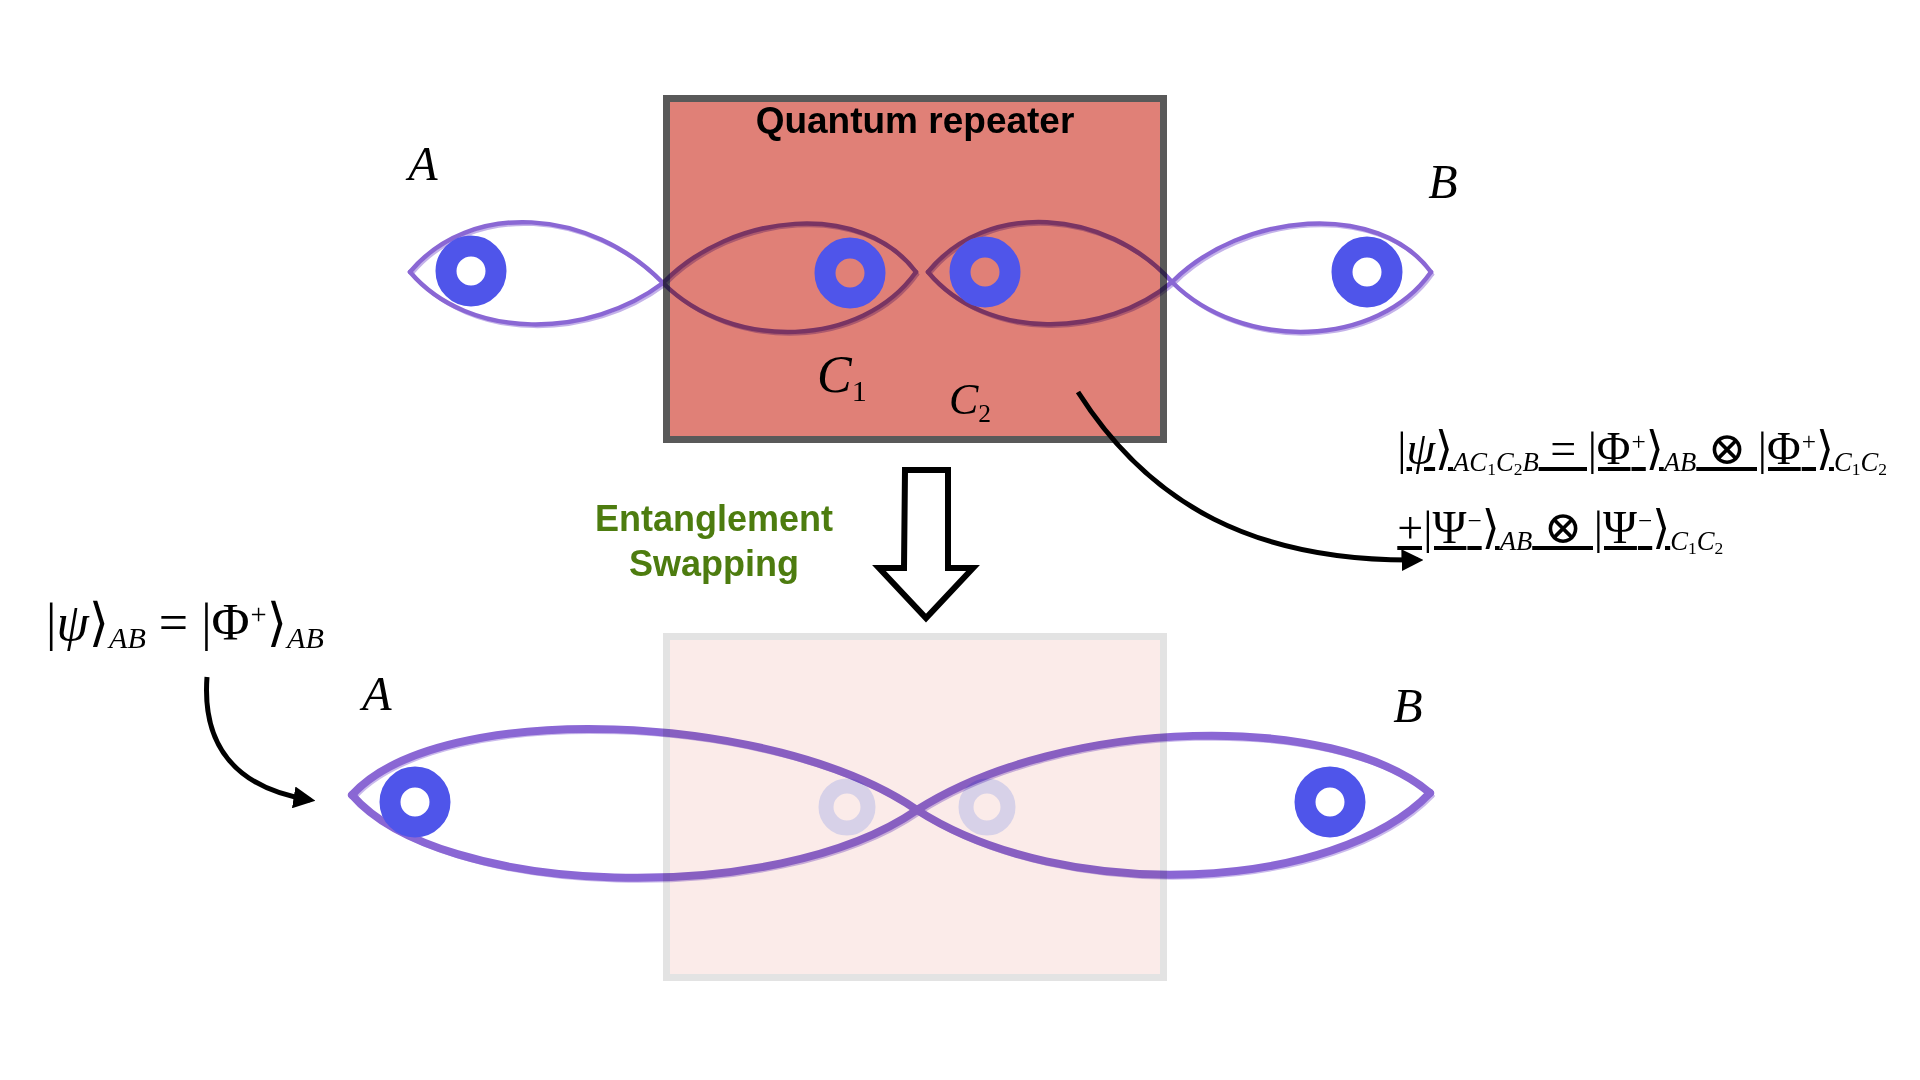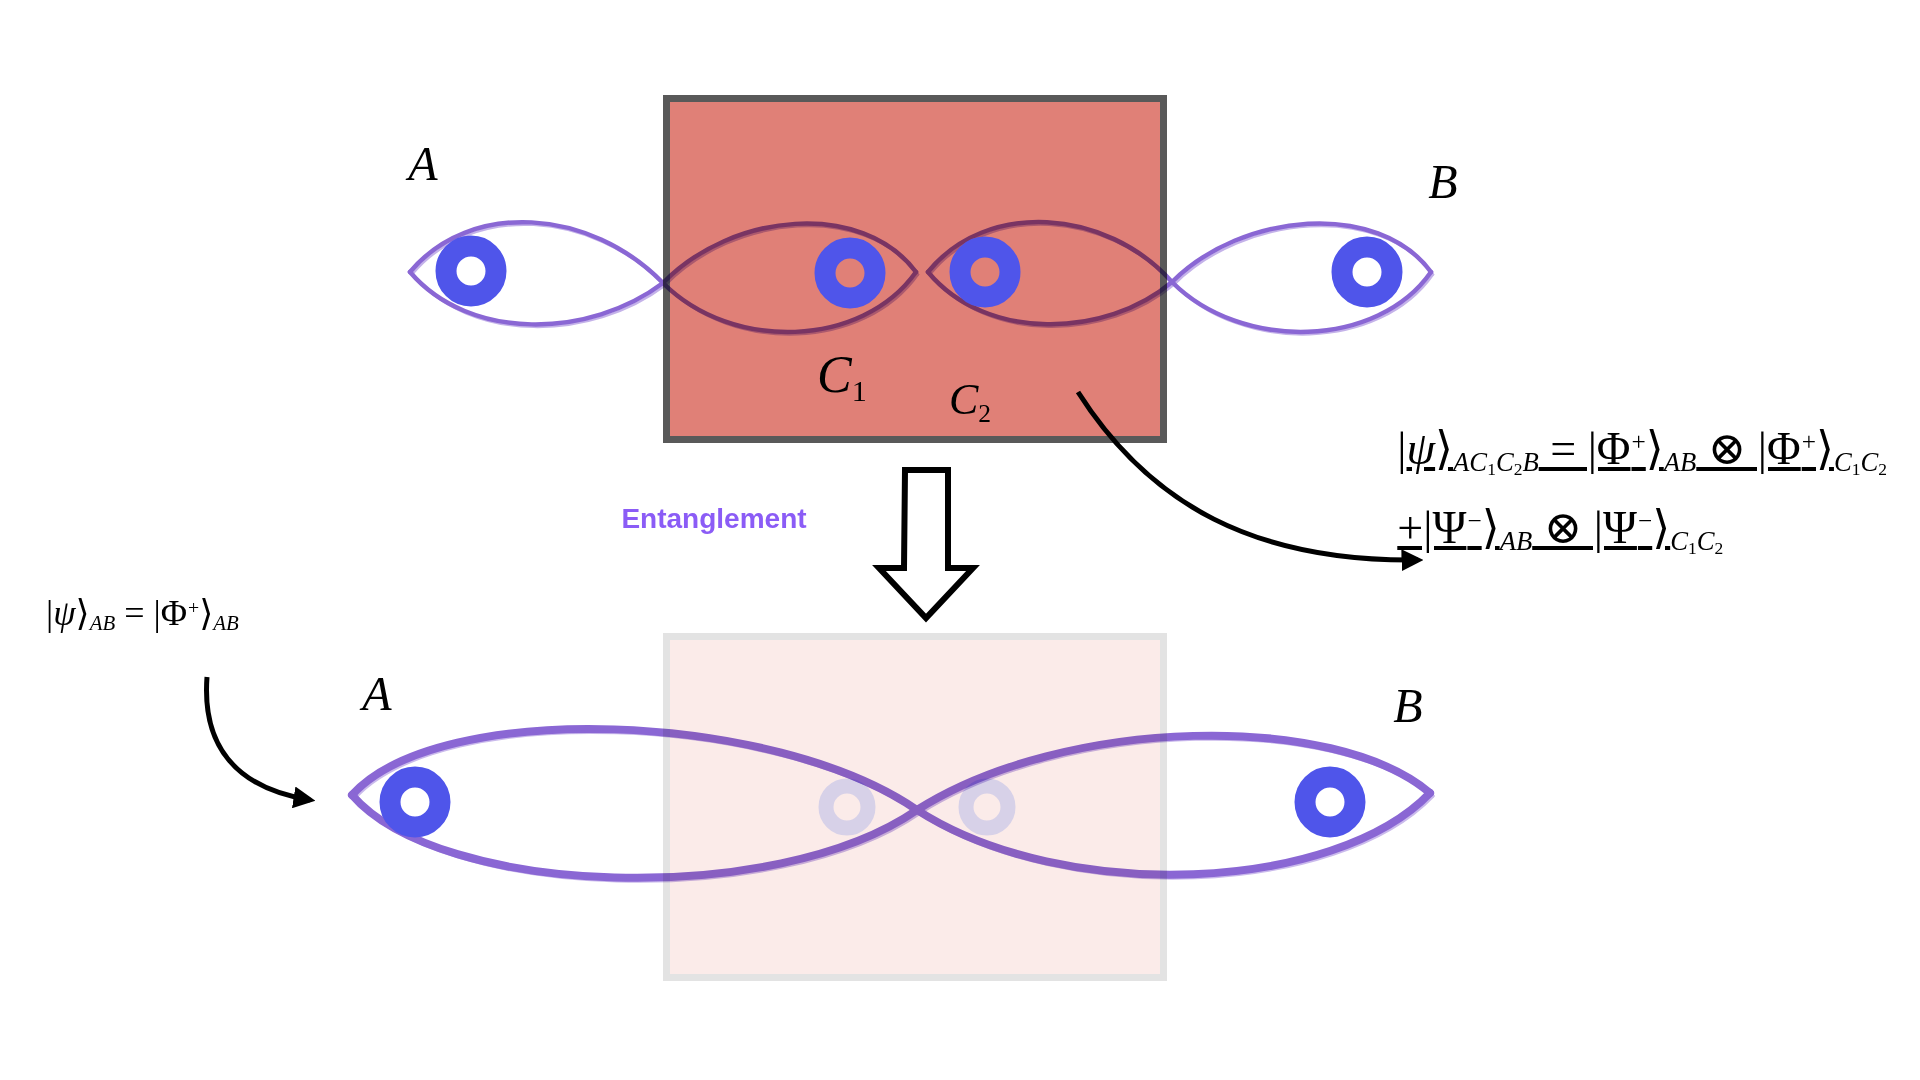--- a/index.html
+++ b/index.html
@@ -30,30 +30,30 @@
   .down-arrow{fill:#ffffff;stroke:#000;stroke-width:6px;stroke-linejoin:miter;}
   
   .box-title{
     left:663px;top:100px;width:504px;text-align:center;
     font-family:"Liberation Sans","DejaVu Sans",sans-serif;
     font-weight:bold;font-size:37px;color:#000;
   }
   .swap-label{
     left:564px;top:496px;width:300px;text-align:center;
     font-family:"Liberation Sans","DejaVu Sans",sans-serif;
-    font-weight:bold;font-size:28px;line-height:45px;color:#8b5cf6;
+    font-weight:bold;font-size:36px;line-height:45px;color:#4d7c0f;
   }
   .node-label{font-style:italic;font-size:48px;color:#000;width:90px;text-align:center;}
   .lbl-a-top{left:378px;top:136px;}
   .lbl-b-top{left:1398px;top:154px;}
   .lbl-a-bot{left:332px;top:666px;}
   .lbl-b-bot{left:1363px;top:678px;}
   .lbl-c1{left:797px;top:345px;font-size:52px;}
   .lbl-c2{left:925px;top:374px;font-size:44px;}
-  .formula-left{left:46px;top:592px;font-size:36px;color:#000;white-space:nowrap;}
+  .formula-left{left:46px;top:592px;font-size:52px;color:#000;white-space:nowrap;}
   .eq-block{right:33px;top:402px;font-size:46px;color:#000;text-decoration:underline;}
   .eq-line{height:79px;line-height:79px;white-space:nowrap;}
   
   .mt-m{font-style:normal;}
   .mt-mi{font-style:italic;}
   .mt-sup{font-size:55%;vertical-align:0.55em;margin-left:1px;}
   .mt-sub{font-size:58%;font-style:italic;vertical-align:-0.25em;}
   .mt-subn{font-size:38%;font-style:normal;vertical-align:-0.62em;}
   .mt-sn{font-size:58%;font-style:normal;vertical-align:-0.3em;}
 </style>
@@ -109,28 +109,30 @@
     <circle class="ring" cx="1367" cy="272" r="25" stroke-width="21"></circle>
     <circle class="ring" cx="415" cy="802" r="25" stroke-width="21"></circle>
     <circle class="ring" cx="1330" cy="802" r="25" stroke-width="21"></circle>
 
     <path class="black-arrow" d="M1078,392 C1150,505 1255,562 1418,560" marker-end="url(#ah)"></path>
     <path class="black-arrow" d="M207,677 C202,745 235,788 310,800" marker-end="url(#ah)"></path>
 
     <path class="down-arrow" d="M905,470 L948,470 L948,568 L973,568 L926,618 L879,568 L904,568 Z"></path>
   </svg>
 
+  <div class="abs box-title">Quantum repeater</div>
 
   <div class="abs node-label lbl-a-top">A</div>
   <div class="abs node-label lbl-b-top">B</div>
   <div class="abs node-label lbl-c1"><span class="mt-mi">C</span><span class="mt-sn">1</span></div>
   <div class="abs node-label lbl-c2"><span class="mt-mi">C</span><span class="mt-sn">2</span></div>
 
   <div class="abs swap-label">
     <div>Entanglement</div>
+    <div>Swapping</div>
   </div>
 
   <div class="abs node-label lbl-a-bot">A</div>
   <div class="abs node-label lbl-b-bot">B</div>
 
   <div class="abs formula-left"><span class="mt-m">|</span><span class="mt-mi">ψ</span><span class="mt-m">⟩</span><span class="mt-sub">AB</span><span class="mt-m"> = |Φ</span><span class="mt-sup">+</span><span class="mt-m">⟩</span><span class="mt-sub">AB</span></div>
 
   <div class="abs eq-block">
     <div class="eq-line"><span class="mt-m">|</span><span class="mt-mi">ψ</span><span class="mt-m">⟩</span><span class="mt-sub">AC</span><span class="mt-subn">1</span><span class="mt-sub">C</span><span class="mt-subn">2</span><span class="mt-sub">B</span><span class="mt-m"> = |Φ</span><span class="mt-sup">+</span><span class="mt-m">⟩</span><span class="mt-sub">AB</span><span class="mt-m"> ⊗ |Φ</span><span class="mt-sup">+</span><span class="mt-m">⟩</span><span class="mt-sub">C</span><span class="mt-subn">1</span><span class="mt-sub">C</span><span class="mt-subn">2</span></div>
     <div class="eq-line"><span class="mt-m">+|Ψ</span><span class="mt-sup">−</span><span class="mt-m">⟩</span><span class="mt-sub">AB</span><span class="mt-m"> ⊗ |Ψ</span><span class="mt-sup">−</span><span class="mt-m">⟩</span><span class="mt-sub">C</span><span class="mt-subn">1</span><span class="mt-sub">C</span><span class="mt-subn">2</span></div>

